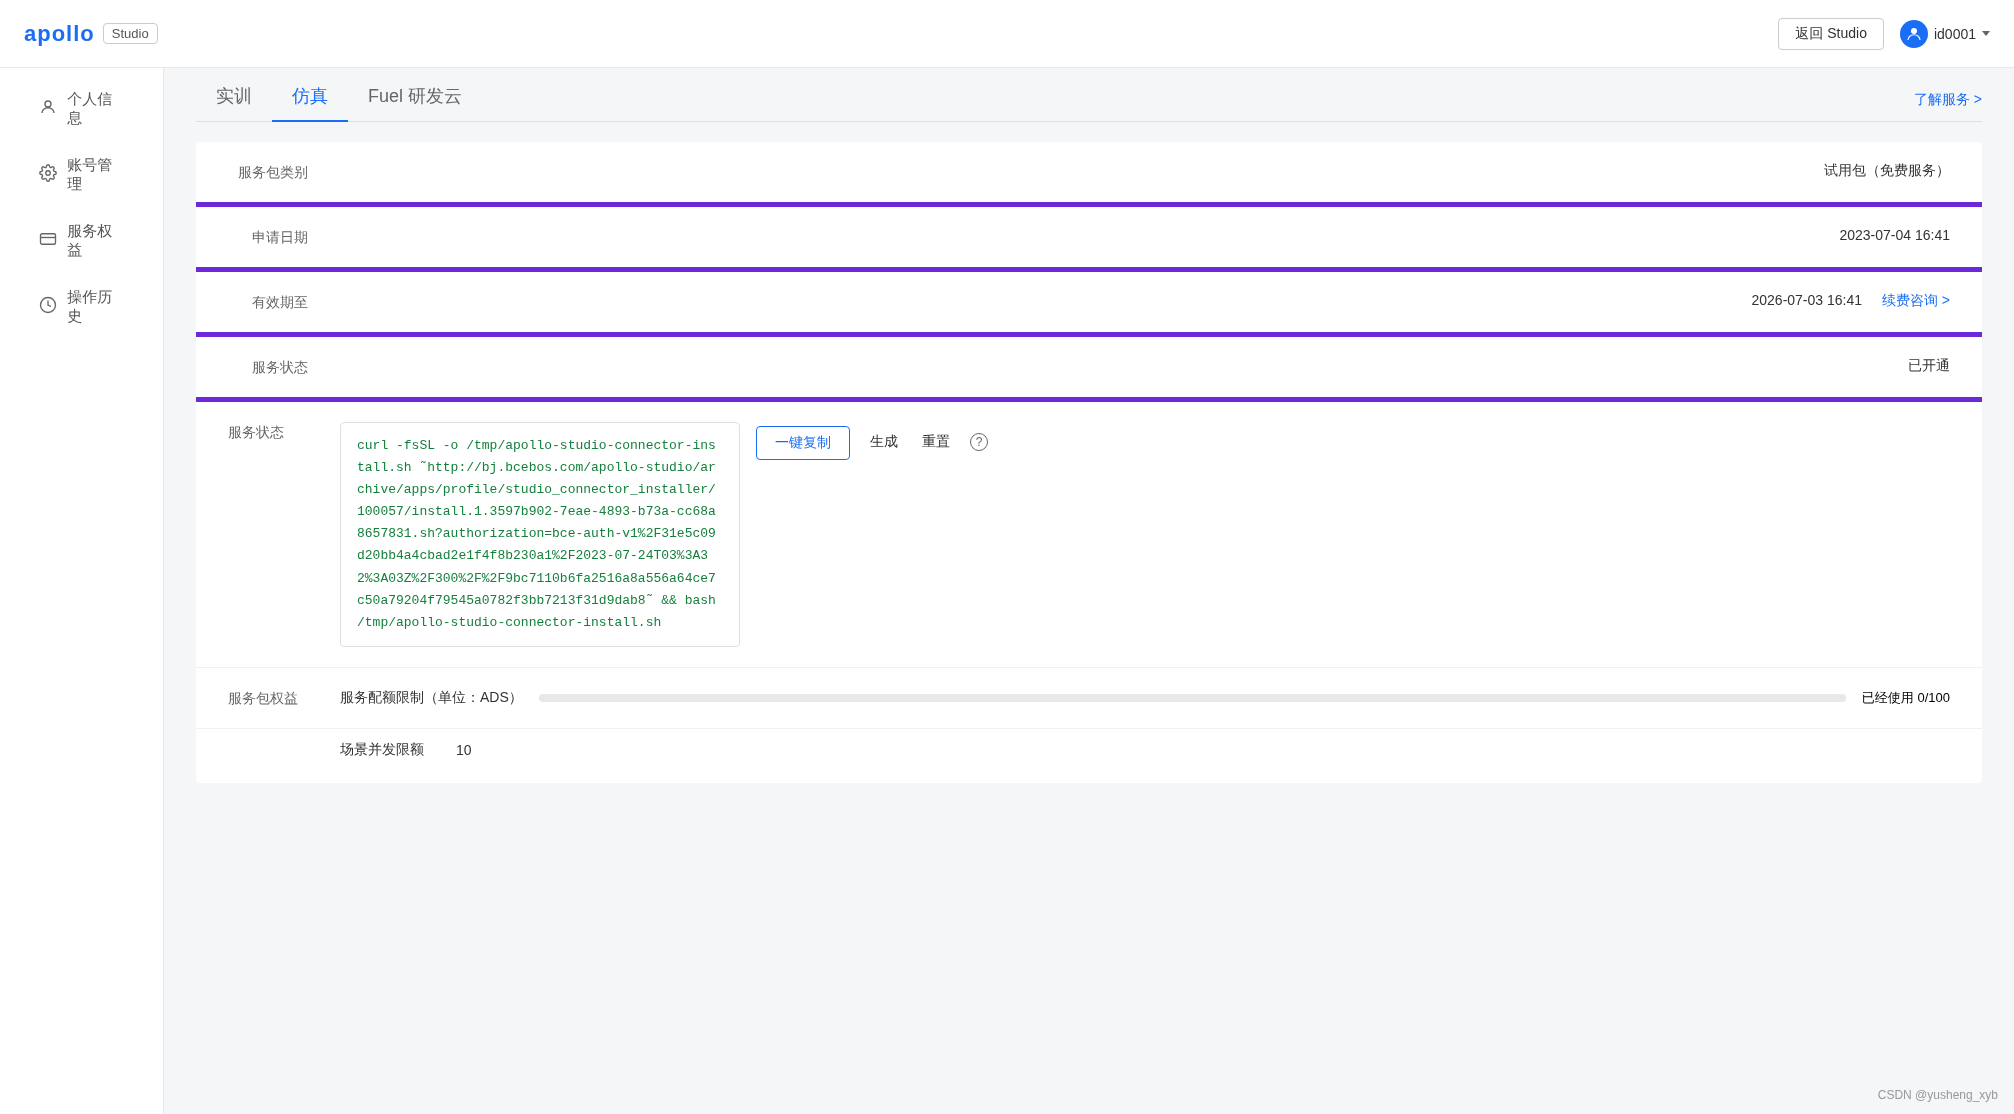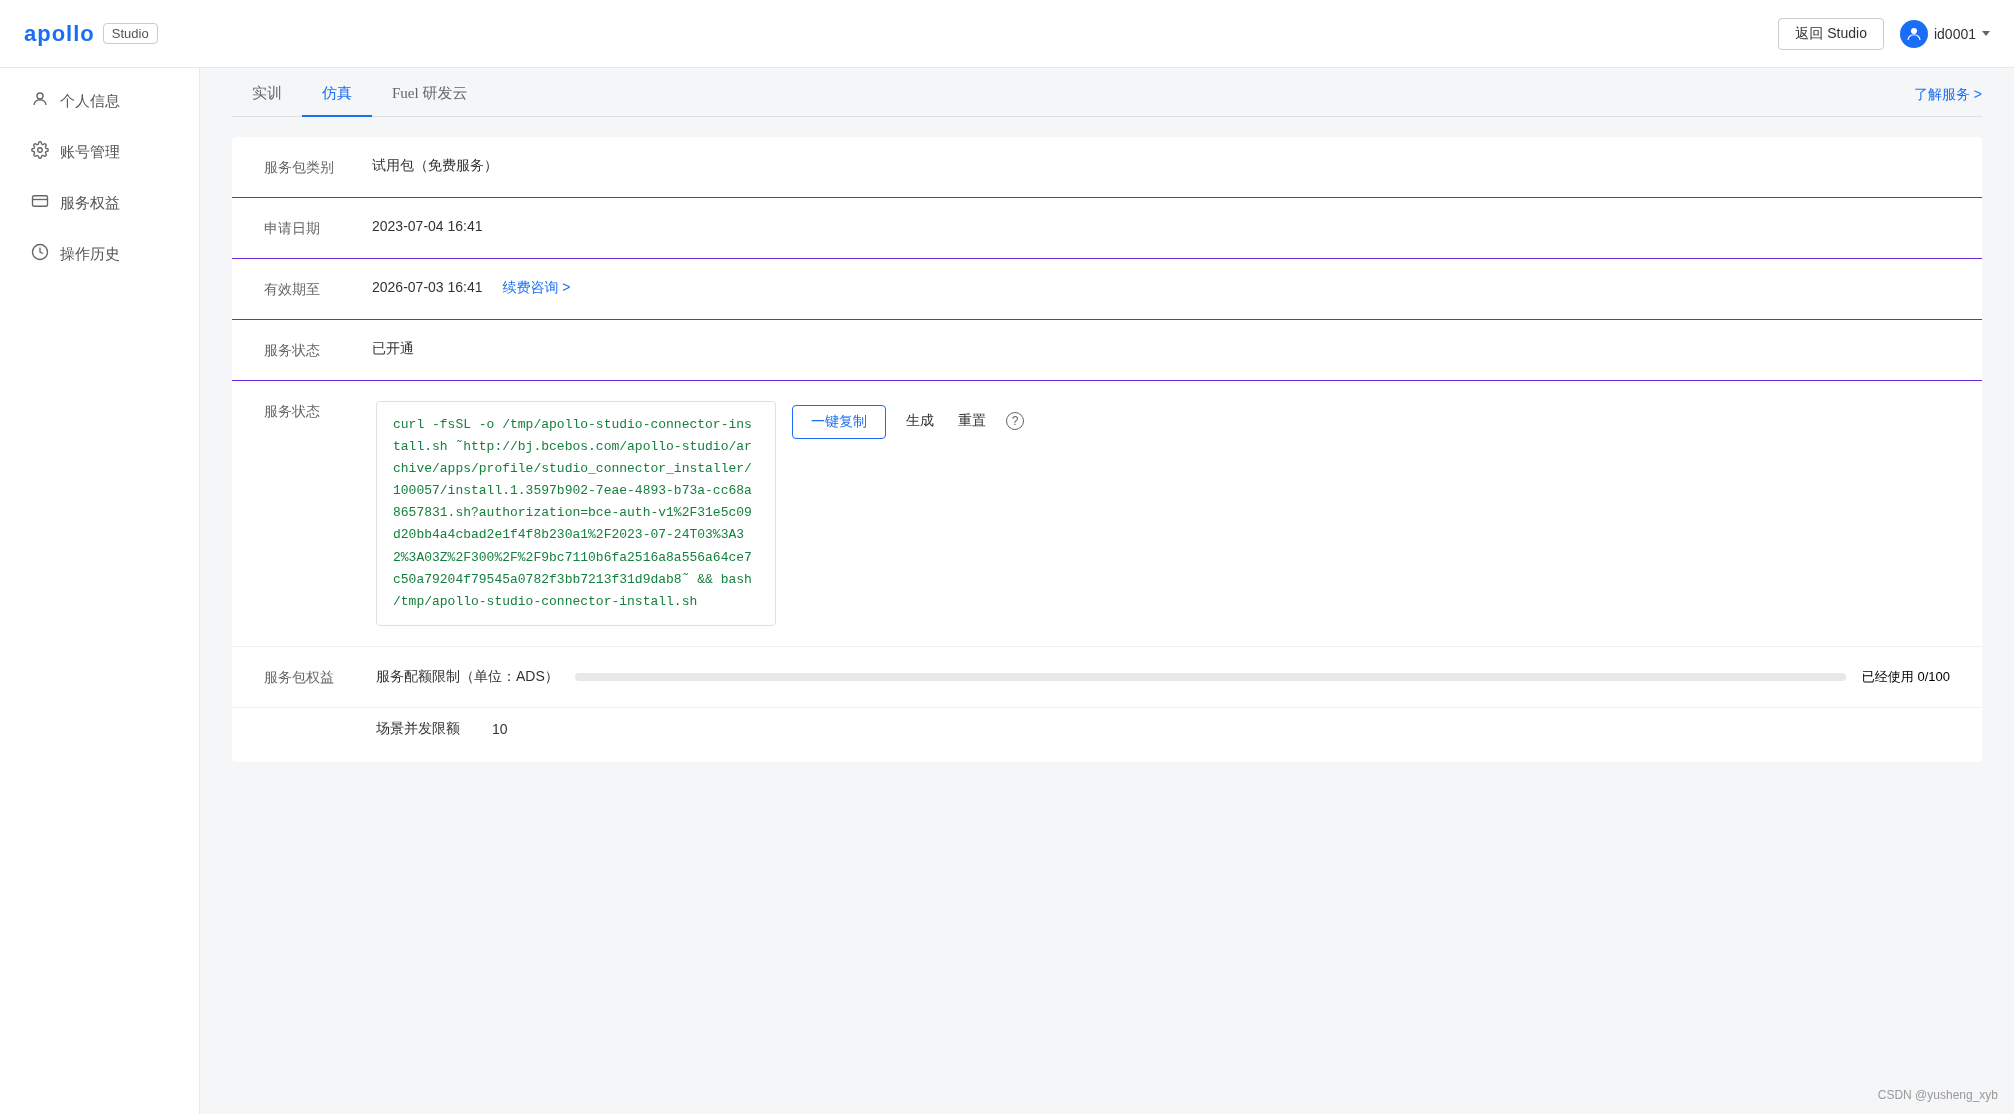--- a/index.html
+++ b/index.html
@@ -94,24 +94,24 @@
 
     
     .layout {
       display: flex;
       margin-top: 56px;
       min-height: calc(100vh - 56px);
     }
 
     
     .sidebar {
-      width: 200px;
+      width: 164px;
       background: #fff;
       border-right: 1px solid #e8e8e8;
-      padding: 20px 6px;
+      padding: 20px 14px;
       flex-shrink: 0;
     }
     .sidebar-item {
       display: flex;
       align-items: center;
       gap: 10px;
       padding: 14px 24px;
       cursor: pointer;
       color: #555;
       font-size: 15px;
@@ -134,26 +134,25 @@
       display: flex;
       align-items: center;
       border-bottom: 1px solid #e0e0e0;
       margin-bottom: 0;
       background: #f5f6f8;
       padding-top: 16px;
       position: relative;
     }
     .tab {
       padding: 12px 20px;
-      font-size: 15px;
+      font-size: 18px;
       color: #666;
       cursor: pointer;
       border-bottom: 2px solid transparent;
       margin-bottom: -1px;
-      font-family: Liberation Serif, serif;
     }
     .tab.active {
       color: #1a6ef5;
       border-bottom: 2px solid #1a6ef5;
       font-weight: 500;
     }
     .learn-service {
       position: absolute;
       right: 0;
       color: #1a6ef5;
@@ -170,22 +169,23 @@
       background: #fff;
       border-radius: 4px;
       margin-top: 20px;
       padding: 0 0 24px 0;
     }
 
     .info-row {
       display: flex;
       align-items: flex-start;
       padding: 20px 32px;
-      border-bottom: 1px solid #6d28d9;
+      border-bottom: 5px solid #6d28d9;
       gap: 28px;
+      text-align: right;
     }
     .info-row:last-child {
       border-bottom: none;
     }
     .info-label {
       color: #666;
       font-size: 14px;
       min-width: 80px;
       flex-shrink: 0;
       padding-top: 2px;

